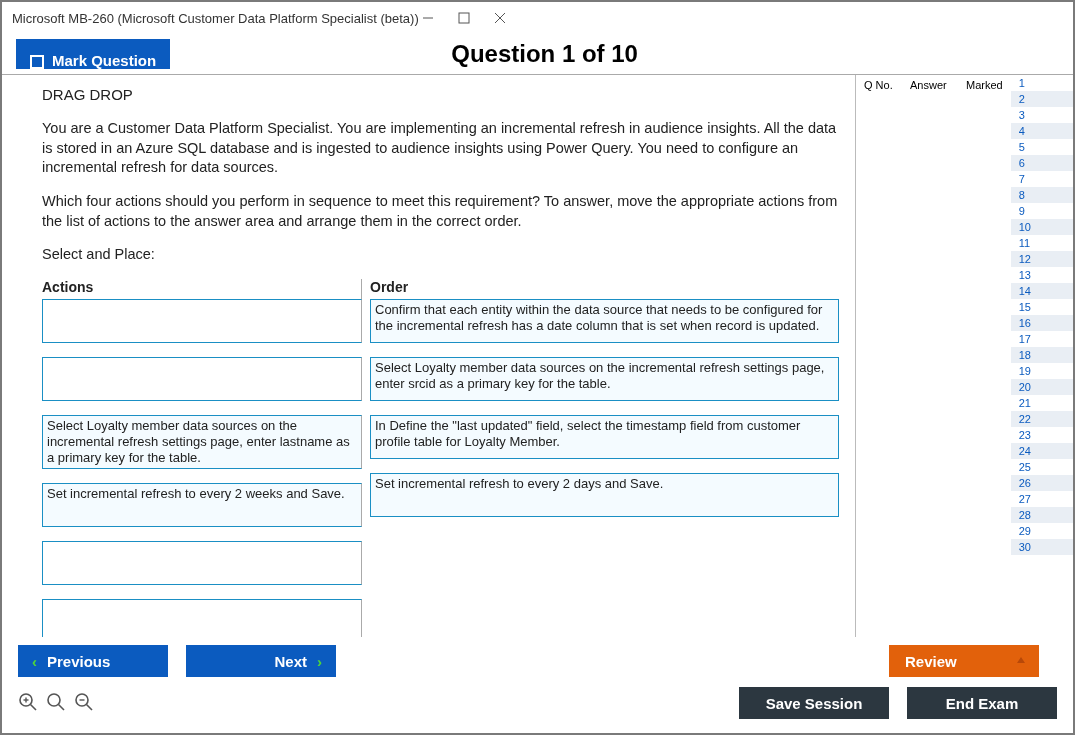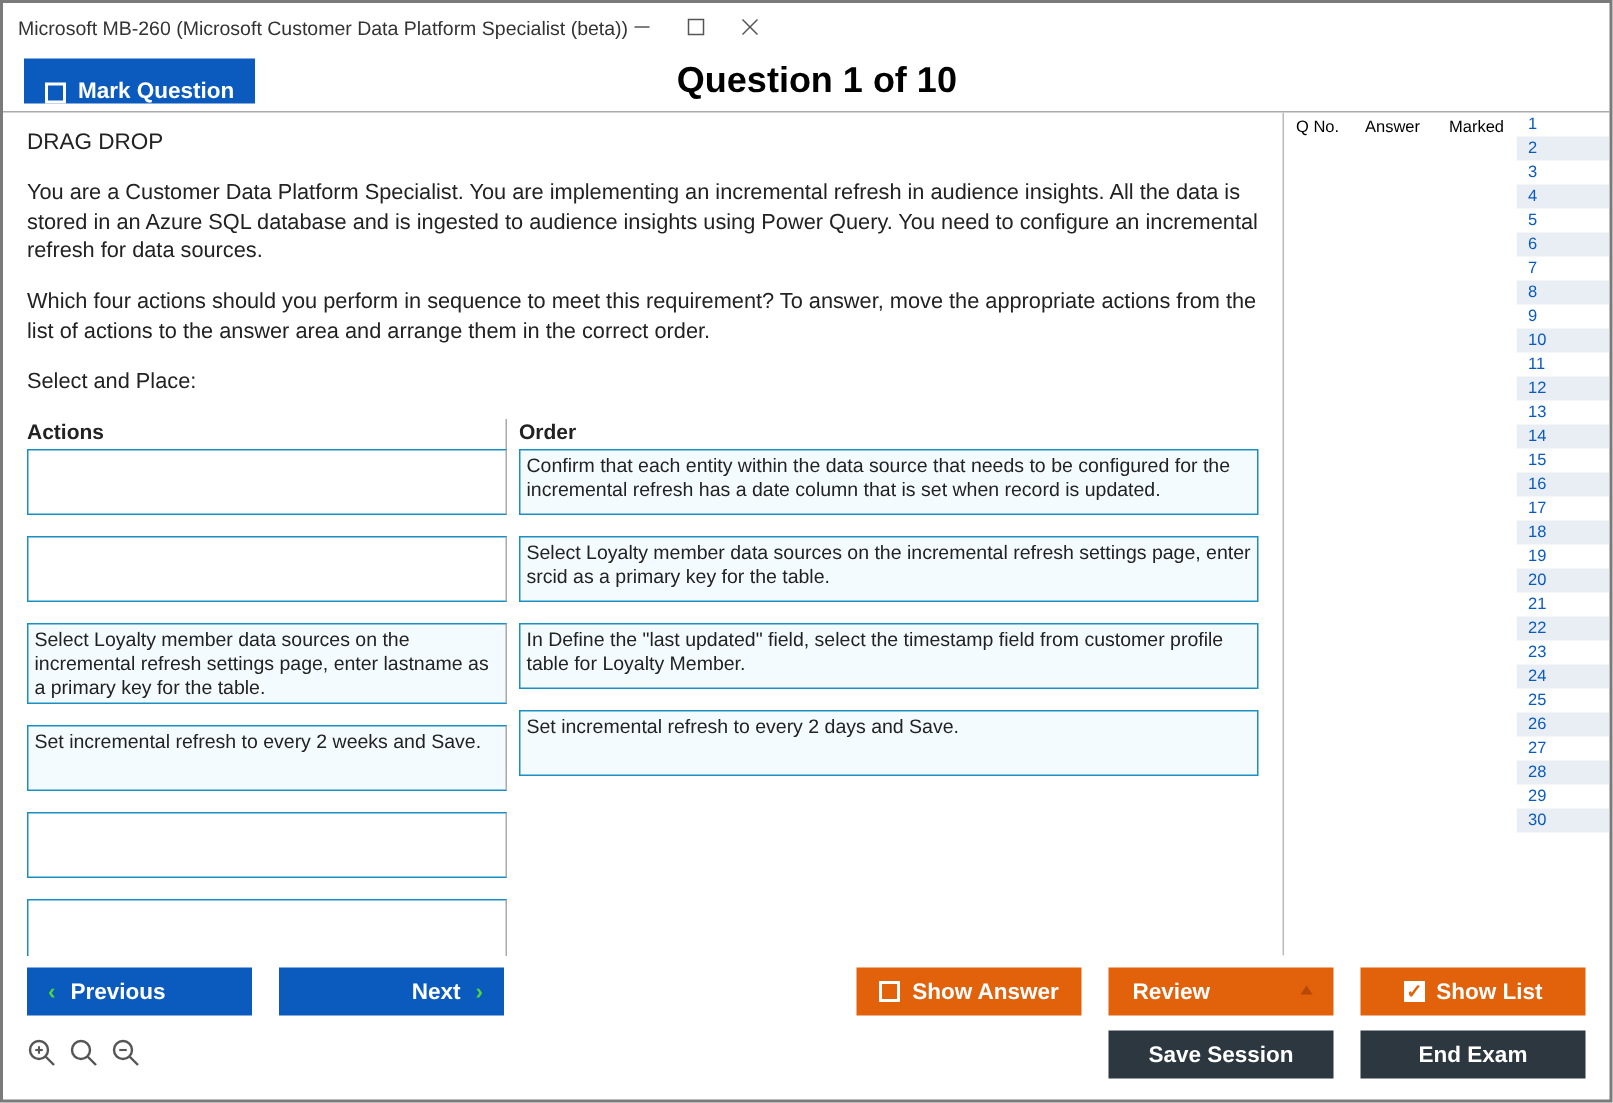--- a/index.html
+++ b/index.html
@@ -9,21 +9,21 @@
   .title-left { font-weight: 400; }
   .title-right { display: flex; gap: 18px; align-items: center; color: #555; }
   .win-btn { width: 18px; height: 18px; display: inline-flex; align-items: center; justify-content: center; cursor: default; }
 
   .topbar { display: flex; align-items: center; height: 40px; padding: 0 14px; }
   .mark-btn { background: #0b5bbf; color: #fff; height: 30px; display: inline-flex; align-items: flex-end; padding: 0 14px; font-size: 15px; font-weight: 600; }
   .mark-box { width: 14px; height: 14px; border: 2px solid #fff; margin-right: 8px; }
   .question-title { flex: 1; text-align: center; font-size: 24px; font-weight: 700; }
 
   .content { flex: 1; display: flex; border-top: 1px solid #aaa; overflow: hidden; }
-  .main { flex: 1; display: flex; flex-direction: column; overflow: hidden; position: relative; }
+  .main { flex: 1; display: flex; flex-direction: column; overflow: hidden; position: relative; padding-left: 24px; }
   .main-scroll { flex: 1; overflow-y: scroll; padding: 10px 16px 0 16px; font-size: 14.5px; color: #222; }
   .main-scroll p { margin-bottom: 14px; line-height: 1.35; }
   .drag-header { font-family: Arial, sans-serif; margin-bottom: 12px; font-size: 15px;}
   .drag-table { display: flex; gap: 8px; margin-top: 4px; }
   .drag-col { flex: 1; }
   .drag-col-actions { max-width: 320px; }
   .drag-col-title { font-weight: 700; font-size: 14px; padding-bottom: 4px; }
   .drag-col-actions .drag-col-title { border-right: 1px solid #aaa; padding-right: 6px; }
   .cell { border: 1px solid #1a8fc4; background: #f4fbff; min-height: 44px; margin-bottom: 14px; padding: 2px 4px; font-size: 13px; line-height: 1.25; cursor: move; }
   .cell.empty { background: #fff; }
@@ -236,34 +236,26 @@
       <div class="btn btn-blue" style="width:150px; justify-content:flex-start;">
         <span class="arrow-left">‹</span>
         <span>Previous</span>
       </div>
       <div style="width:18px"></div>
       <div class="btn btn-blue" style="width:150px; justify-content:flex-end;">
         <span>Next</span>
         <span class="arrow-right">›</span>
       </div>
       <div style="flex:1"></div>
-      <div class="btn btn-orange" style="width:150px">
-        <span class="sq"></span>
-        <span>Show Answer</span>
-      </div>
       <div style="width:18px"></div>
       <div class="btn btn-orange" style="width:150px; justify-content:flex-start; padding-left:16px;text-align:right;">
         <span>Review</span>
         <span class="tri" style="margin-left:auto"></span>
       </div>
       <div style="width:18px"></div>
-      <div class="btn btn-orange" style="width:150px">
-        <span class="sq filled"></span>
-        <span>Show List</span>
-      </div>
     </div>
     <div class="btn-row">
       <div class="zoom-row">
         <span class="zoom-icon">
           <svg width="20" height="20" viewBox="0 0 20 20">
               <circle cx="8" cy="8" r="6" fill="none" stroke="#555" stroke-width="1.6"></circle>
               <line x1="12.5" y1="12.5" x2="18" y2="18" stroke="#555" stroke-width="1.6"></line>
               <line x1="5.5" y1="8" x2="10.5" y2="8" stroke="#555" stroke-width="1.4"></line>
               <line x1="8" y1="5.5" x2="8" y2="10.5" stroke="#555" stroke-width="1.4"></line>
             </svg>

